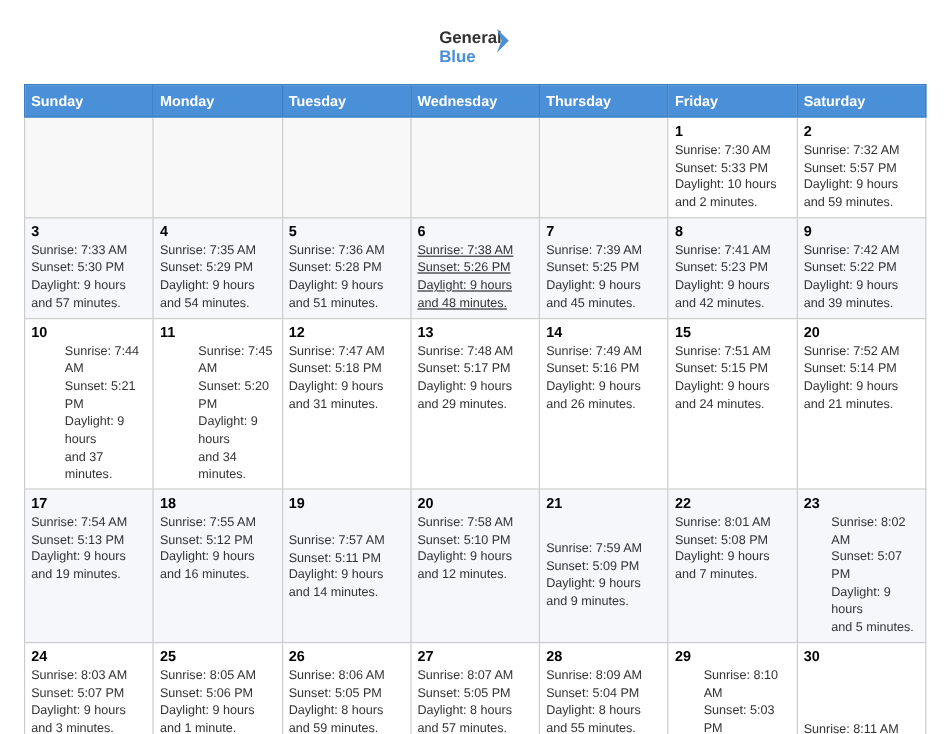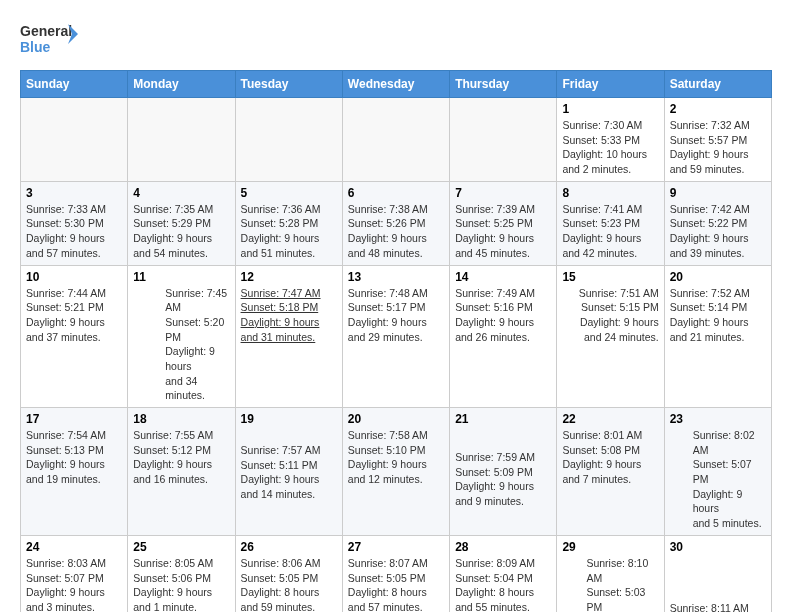--- a/index.html
+++ b/index.html
@@ -5,21 +5,21 @@
     * { margin: 0; padding: 0; box-sizing: border-box; }
     body {
       font-family: Arial, sans-serif;
       background: #fff;
       width: 792px;
       min-height: 612px;
       padding: 20px;
     }
     .header-section {
       display: flex;
-      justify-content: flex-start;
+      justify-content: center;
       align-items: flex-start;
       margin-bottom: 10px;
     }
     .logo {
       display: flex;
       align-items: center;
       gap: 4px;
     }
     .title-section {
       text-align: right;
@@ -147,21 +147,21 @@
         </td>
         <td>
           <span class="day-number">5</span>
           <div class="day-info" style="white-space: pre-line;">Sunrise: 7:36 AM
 Sunset: 5:28 PM
 Daylight: 9 hours
 and 51 minutes.</div>
         </td>
         <td>
           <span class="day-number">6</span>
-          <div class="day-info" style="white-space: pre-line;">Sunrise: 7:38 AM
+          <div class="day-info" style="white-space: pre-line; text-decoration: underline;">Sunrise: 7:38 AM
 Sunset: 5:26 PM
 Daylight: 9 hours
 and 48 minutes.</div>
         </td>
         <td>
           <span class="day-number">7</span>
           <div class="day-info" style="white-space: pre-line;">Sunrise: 7:39 AM
 Sunset: 5:25 PM
 Daylight: 9 hours
 and 45 minutes.</div>
@@ -177,56 +177,56 @@
           <span class="day-number">9</span>
           <div class="day-info" style="white-space: pre-line;">Sunrise: 7:42 AM
 Sunset: 5:22 PM
 Daylight: 9 hours
 and 39 minutes.</div>
         </td>
       </tr>
       <tr>
         <td class="weekend">
           <span class="day-number">10</span>
-          <div class="day-info" style="white-space: pre-line;">Sunrise: 7:44 AM
+          <div class="day-info" style="white-space: pre-line; margin-left: 28px;">Sunrise: 7:44 AM
 Sunset: 5:21 PM
 Daylight: 9 hours
 and 37 minutes.</div>
         </td>
         <td>
           <span class="day-number">11</span>
           <div class="day-info" style="white-space: pre-line; margin-left: 32px;">Sunrise: 7:45 AM
 Sunset: 5:20 PM
 Daylight: 9 hours
 and 34 minutes.</div>
         </td>
         <td>
           <span class="day-number">12</span>
-          <div class="day-info" style="white-space: pre-line; text-decoration: underline;">Sunrise: 7:47 AM
+          <div class="day-info" style="white-space: pre-line;">Sunrise: 7:47 AM
 Sunset: 5:18 PM
 Daylight: 9 hours
 and 31 minutes.</div>
         </td>
         <td>
           <span class="day-number">13</span>
           <div class="day-info" style="white-space: pre-line;">Sunrise: 7:48 AM
 Sunset: 5:17 PM
 Daylight: 9 hours
 and 29 minutes.</div>
         </td>
         <td>
           <span class="day-number">14</span>
           <div class="day-info" style="white-space: pre-line;">Sunrise: 7:49 AM
 Sunset: 5:16 PM
 Daylight: 9 hours
 and 26 minutes.</div>
         </td>
         <td>
           <span class="day-number">15</span>
-          <div class="day-info" style="white-space: pre-line; text-align: right;">Sunrise: 7:51 AM
+          <div class="day-info" style="white-space: pre-line;">Sunrise: 7:51 AM
 Sunset: 5:15 PM
 Daylight: 9 hours
 and 24 minutes.</div>
         </td>
         <td class="weekend">
           <span class="day-number">20</span>
           <div class="day-info" style="white-space: pre-line;">Sunrise: 7:52 AM
 Sunset: 5:14 PM
 Daylight: 9 hours
 and 21 minutes.</div>

